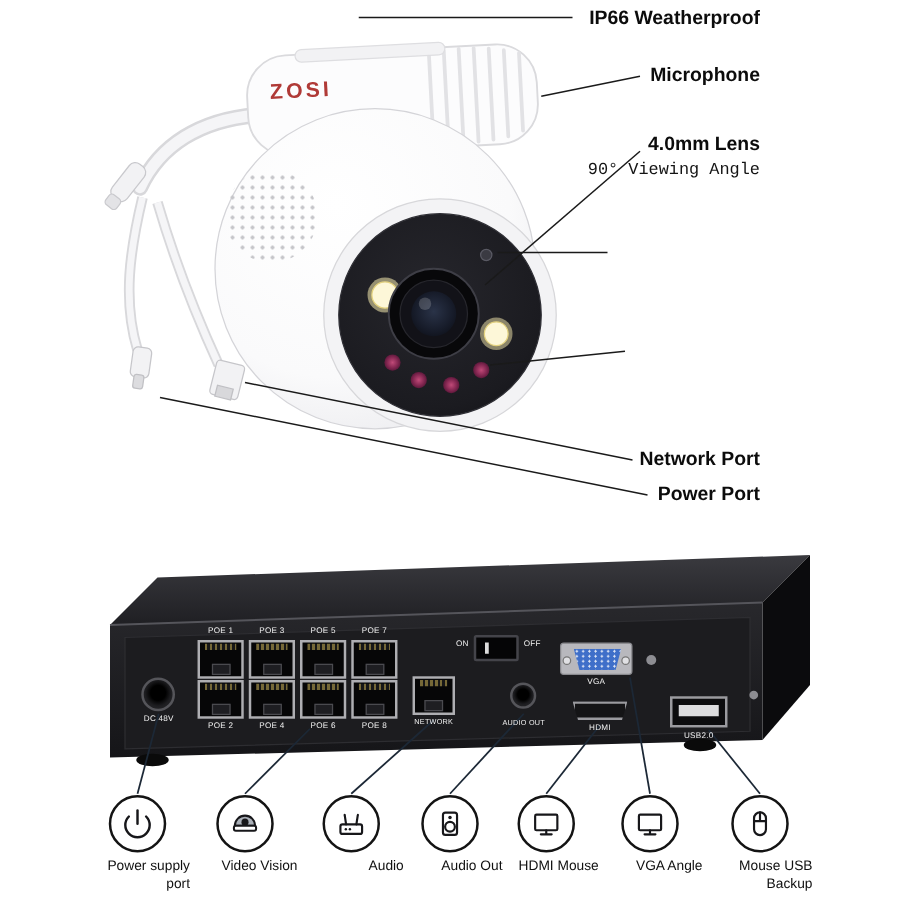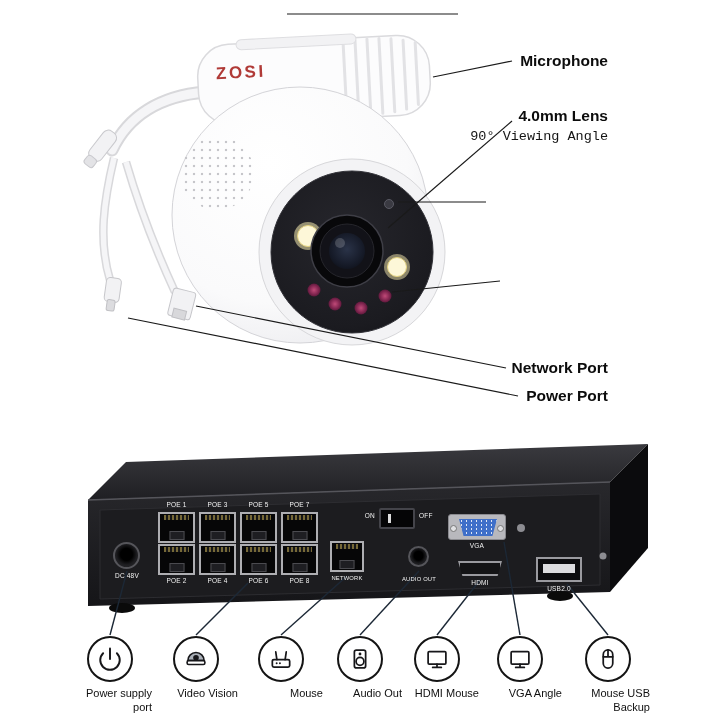--- a/index.html
+++ b/index.html
@@ -179,20 +179,24 @@
       <line x1="419" y1="571" x2="360" y2="635"></line>
       <line x1="480" y1="580" x2="437" y2="635"></line>
       <line x1="504" y1="542" x2="520" y2="635"></line>
       <line x1="567" y1="584" x2="608" y2="635"></line>
     </g>
   </svg>
 
   <div class="grille"></div>
   <div class="zosi">ZOSI</div>
 
+  <div class="callout" style="top:6px">
+    <div class="t">IP66 Weatherproof</div>
+
+  </div>
   <div class="callout" style="top:52px">
     <div class="t">Microphone</div>
 
   </div>
   <div class="callout" style="top:107px">
     <div class="t">4.0mm Lens</div>
     <div class="s">90° Viewing Angle</div>
   </div>
   <div class="callout" style="top:359px">
     <div class="t">Network Port</div>
@@ -292,19 +296,19 @@
   </div>
   <div class="lcirc" style="left:585px">
     <svg width="26" height="26" viewBox="0 0 24 24" stroke="#17171a" stroke-width="1.6" fill="none" stroke-linecap="round" stroke-linejoin="round">
       <rect x="7.6" y="3.6" width="8.8" height="16.8" rx="4.4"></rect>
       <path d="M12 3.6 V 10 M7.6 10 H 16.4"></path>
     </svg>
   </div>
 
   <div class="llab" style="left:68px">Power supply port</div>
   <div class="llab" style="left:154px">Video Vision</div>
-  <div class="llab" style="left:239px">Mouse</div>
+  <div class="llab" style="left:239px">Audio</div>
   <div class="llab" style="left:318px">Audio Out</div>
   <div class="llab" style="left:395px">HDMI Mouse</div>
   <div class="llab" style="left:478px">VGA Angle</div>
   <div class="llab" style="left:566px">Mouse USB Backup</div>
 
 </div>
 
 </body></html>

